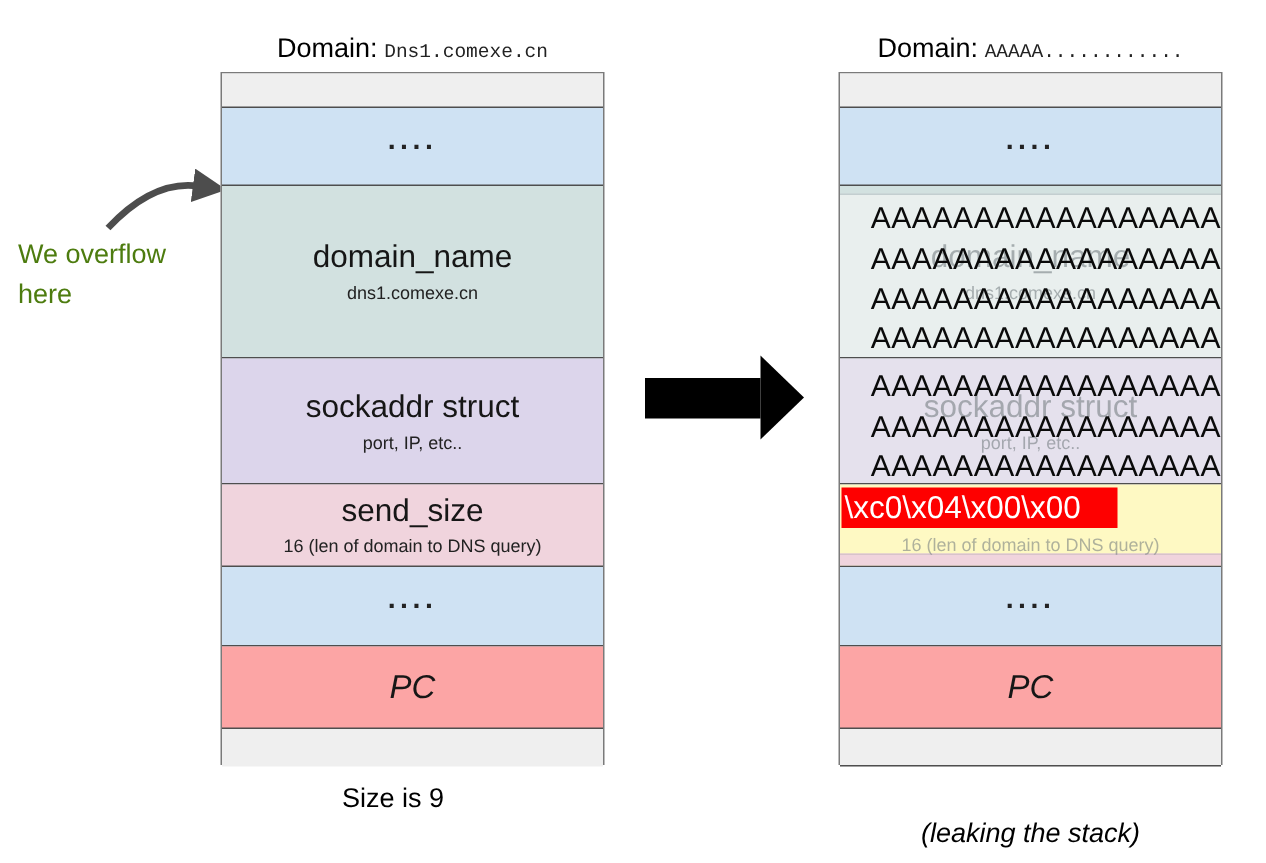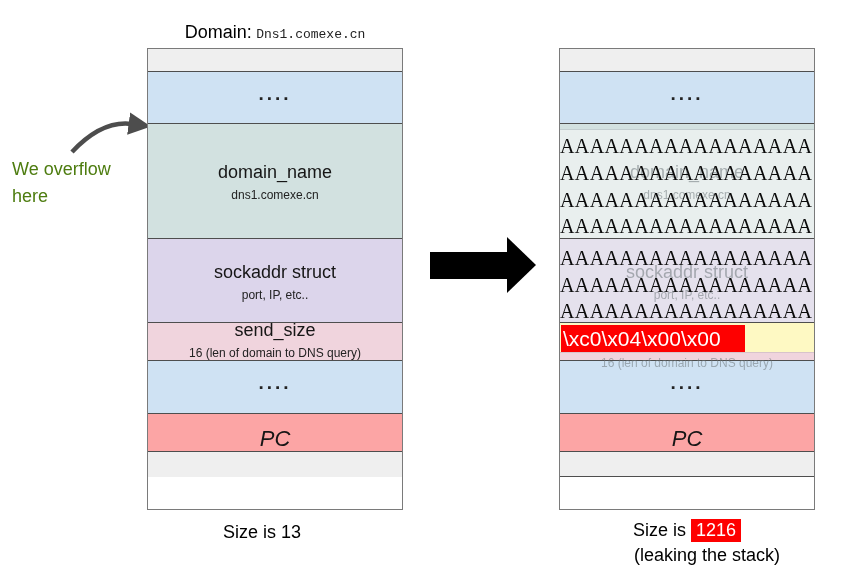--- a/index.html
+++ b/index.html
@@ -13,44 +13,44 @@
   .title-mono{font-family:"Liberation Mono","DejaVu Sans Mono",monospace;font-size:13px;color:#222;}
   
   .stack{
     position:absolute;top:48px;width:256px;height:462px;
     border:1px solid #7a7a7a;box-sizing:border-box;background:#fff;
   }
   .seg{position:relative;box-sizing:border-box;border-bottom:1px solid #4e4e4e;
        display:flex;flex-direction:column;align-items:center;justify-content:center;}
   .seg:last-child{border-bottom:none;}
   .h23{height:23px;} .h52{height:52px;} .h115{height:115px;} .h84{height:84px;}
-  .h55{height:38px;justify-content:flex-end;} .h53{height:53px;} .h25{height:25px;}
+  .h55{height:55px;} .h53{height:53px;} .h25{height:25px;}
   .c-gray{background:#efefef;}
   .c-blue{background:#cfe2f3;}
   .c-teal{background:#d2e1e0;}
   .c-purple{background:#dcd5eb;}
   .c-pink{background:#f0d4dd;}
   .c-orange{background:#fca5a5;font-style:italic;}
   
   .f-teal{background:#e9efee;}
   .f-purple{background:#e5e1ed;}
   .f-pink{background:#fef9c3;}
-  .seg-title{font-size:18px;color:#161616;line-height:24px;}
+  .seg-title{font-size:21px;color:#161616;line-height:24px;}
   .seg-sub{font-size:12px;color:#222;margin-top:4px;}
   .seg-title.big{font-size:22px;}
   .dots{font-size:19px;font-weight:700;letter-spacing:3px;transform:translateY(-4px);color:#222;}
   
   .ghost .seg-title,.ghost .seg-sub,.ghost-text{color:#6f787c;opacity:.55;}
   
   .strip-top{position:absolute;top:0;left:0;right:0;height:5px;background:#d2e1e0;border-bottom:1px solid #c3ced0;}
   .strip-bottom{position:absolute;bottom:0;left:0;right:0;height:7px;background:#f0d4dd;border-top:1px solid #d8c3cb;}
   
   .a-row{
-    position:absolute;left:0;width:100%;height:24px;text-align:left;
-    font-size:20px;letter-spacing:.4px;color:#0a0a0a;line-height:24px;z-index:3;white-space:nowrap;font-family:Liberation Serif, serif;
+    position:absolute;left:0;width:100%;height:24px;text-align:right;
+    font-size:20px;letter-spacing:.4px;color:#0a0a0a;line-height:24px;z-index:3;white-space:nowrap;
   }
   
   .payload-box{
     position:absolute;left:1px;top:2px;width:184px;height:27px;background:#fe0000;
     color:#ffffff;font-size:21px;line-height:27px;text-align:left;padding-left:2px;
     box-sizing:border-box;z-index:4;white-space:nowrap;
   }
   .pink-ghost-sub{position:absolute;left:0;right:0;top:33px;text-align:center;font-size:12px;z-index:2;}
   
   .caption{position:absolute;font-size:18px;color:#000;text-align:center;white-space:nowrap;}
@@ -102,25 +102,29 @@
     </div>
     <div class="seg c-blue h53">
       <span class="dots">....</span>
     </div>
     <div class="seg c-orange h55">
       <div class="seg-title big">PC</div>
     </div>
     <div class="seg c-gray h25"></div>
   </div>
 
-  <div class="caption" style="left:134px;top:522px;width:256px;">Size is 13</div>
+  <div class="caption" style="left:134px;top:522px;width:256px;">Size is 9</div>
 
   <div class="mid-arrow-shaft"></div>
   <div class="mid-arrow-head"></div>
 
+  <div class="stack-title" style="left:559px;">
+    <span class="title-main">Domain:</span>
+    <span class="title-mono">AAAAA............</span>
+  </div>
 
   <div class="stack" style="left:559px;">
     <div class="seg c-gray h23"></div>
     <div class="seg c-blue h52">
       <span class="dots">....</span>
     </div>
     <div class="seg f-teal h115 ghost">
       <div class="strip-top"></div>
       <div class="seg-title">domain_name</div>
       <div class="seg-sub">dns1.comexe.cn</div>
@@ -144,19 +148,15 @@
 
     <div class="a-row" style="top:85px;">AAAAAAAAAAAAAAAAA</div>
     <div class="a-row" style="top:112px;">AAAAAAAAAAAAAAAAA</div>
     <div class="a-row" style="top:139px;">AAAAAAAAAAAAAAAAA</div>
     <div class="a-row" style="top:165px;">AAAAAAAAAAAAAAAAA</div>
     <div class="a-row" style="top:197px;">AAAAAAAAAAAAAAAAA</div>
     <div class="a-row" style="top:224px;">AAAAAAAAAAAAAAAAA</div>
     <div class="a-row" style="top:250px;">AAAAAAAAAAAAAAAAA</div>
   </div>
 
-  <div class="caption" style="left:559px;top:520px;width:256px;">
-    <span>Size is</span>
-    <span class="red-badge">1216</span>
-  </div>
-  <div class="caption" style="left:579px;top:545px;width:256px;">(leaking the stack)</div>
+  <div class="caption" style="left:559px;top:545px;width:256px;font-style:italic;">(leaking the stack)</div>
 
 </div>
 
 </body></html>

